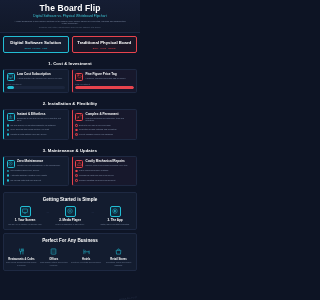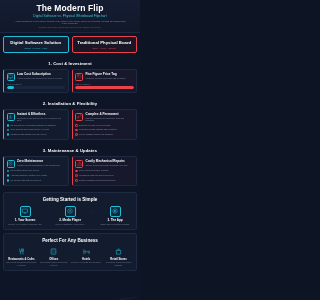--- a/index.html
+++ b/index.html
@@ -120,21 +120,21 @@
     color:#273349; letter-spacing:.2px;
     transform:rotate(-8deg); transform-origin:right bottom;
   }
 </style>
 </head>
 <body>
 
 <div class="page">
 
   <div class="hero">
-    <div class="hero-title">The Modern Flip</div>
+    <div class="hero-title">The Board Flip</div>
     <div class="hero-sub">Digital Software vs. Physical Whiteboard Flipchart</div>
     <div class="hero-desc">A smart breakdown of why modern software is the simpler, more flexible choice for presenting, planning and collaborating in any workspace.</div>
     <div class="hero-desc2">Compare cost, setup, maintenance and everyday usability at a glance.</div>
   </div>
 
   <div class="compare">
     <div class="cmp">
       <div class="cmp-title">Digital Software Solution</div>
       <div class="cmp-tag">Smart  ·  Flexible  ·  Fast</div>
     </div>

